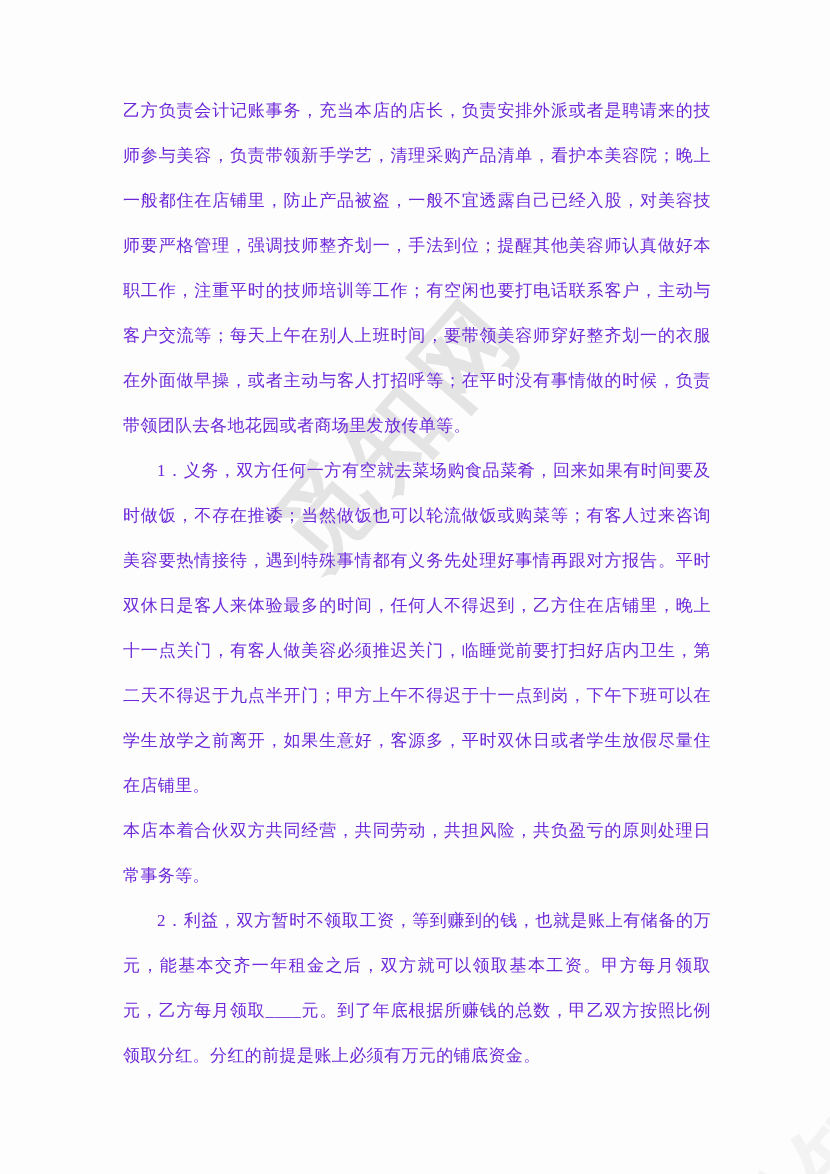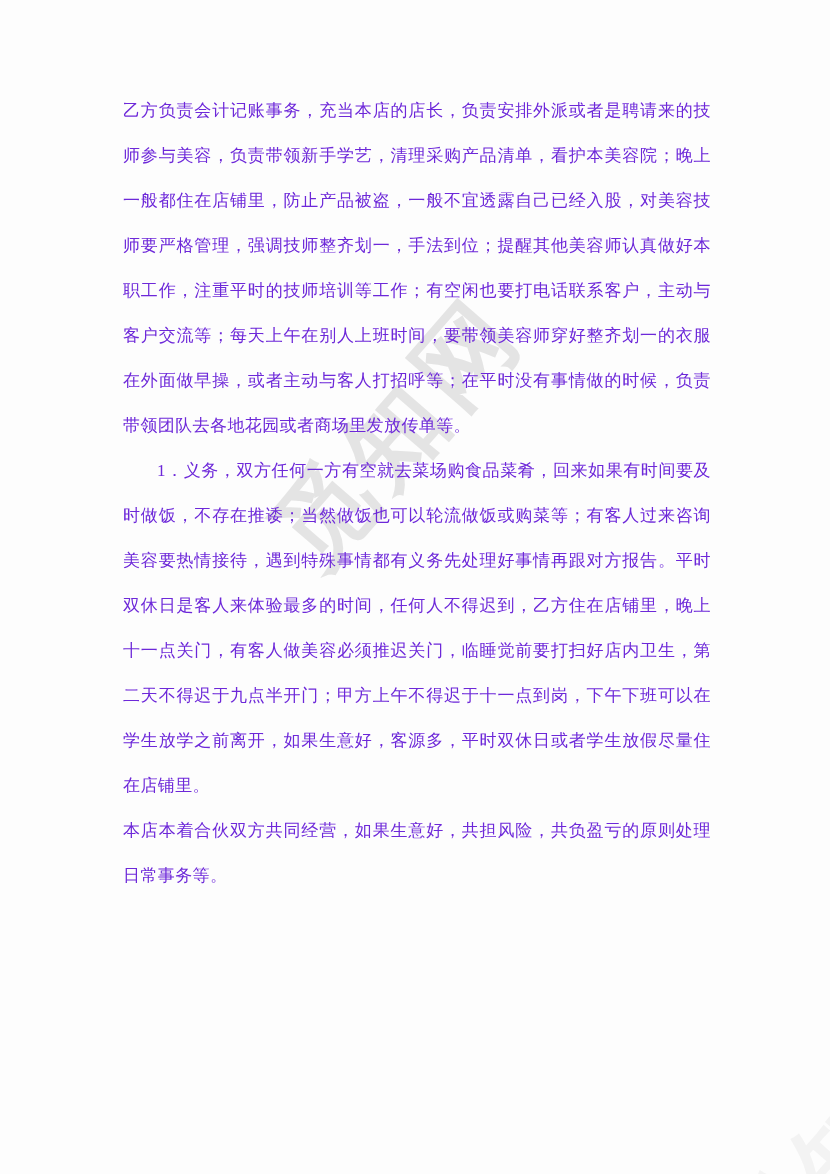--- a/index.html
+++ b/index.html
@@ -66,17 +66,18 @@
   <div class="watermark center">觅知网</div>
 
   <div class="watermark corner">觅知网</div>
 
   <div class="doc-body">
     <p class="p-flush">乙方负责会计记账事务，充当本店的店长，负责安排外派或者是聘请来的技师参与美容，负责带领新手学艺，清理采购产品清单，看护本美容院；晚上一般都住在店铺里，防止产品被盗，一般不宜透露自己已经入股，对美容技师要严格管理，强调技师整齐划一，手法到位；提醒其他美容师认真做好本职工作，注重平时的技师培训等工作；有空闲也要打电话联系客户，主动与客户交流等；每天上午在别人上班时间，要带领美容师穿好整齐划一的衣服在外面做早操，或者主动与客人打招呼等；在平时没有事情做的时候，负责带领团队去各地花园或者商场里发放传单等。</p>
 
 
     <p class="p-item">1．义务，双方任何一方有空就去菜场购食品菜肴，回来如果有时间要及时做饭，不存在推诿；当然做饭也可以轮流做饭或购菜等；有客人过来咨询美容要热情接待，遇到特殊事情都有义务先处理好事情再跟对方报告。平时双休日是客人来体验最多的时间，任何人不得迟到，乙方住在店铺里，晚上十一点关门，有客人做美容必须推迟关门，临睡觉前要打扫好店内卫生，第二天不得迟于九点半开门；甲方上午不得迟于十一点到岗，下午下班可以在学生放学之前离开，如果生意好，客源多，平时双休日或者学生放假尽量住在店铺里。</p>
 
-    <p class="p-flush">本店本着合伙双方共同经营，如果生意好，共担风险，共负盈亏的原则处理日常事务等。</p>
+    <p class="p-flush">本店本着合伙双方共同经营，共同劳动，共担风险，共负盈亏的原则处理日常事务等。</p>
 
+    <p class="p-item">2．利益，双方暂时不领取工资，等到赚到的钱，也就是账上有储备的万元，能基本交齐一年租金之后，双方就可以领取基本工资。甲方每月领取元，乙方每月领取____元。到了年底根据所赚钱的总数，甲乙双方按照比例领取分红。分红的前提是账上必须有万元的铺底资金。</p>
   </div>
 
 </div>
 
 </body></html>

